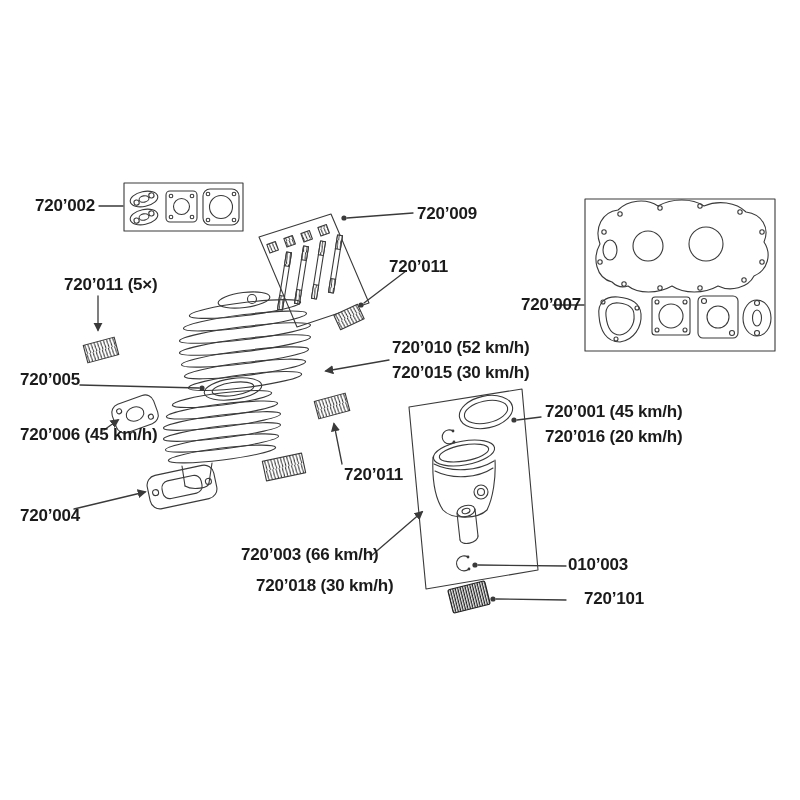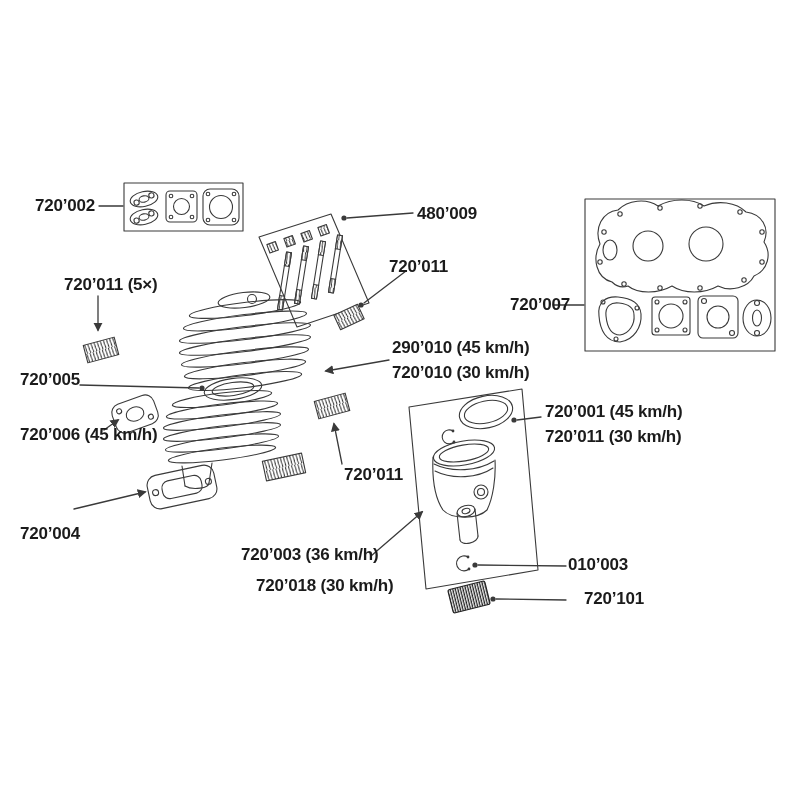--- a/index.html
+++ b/index.html
@@ -255,30 +255,30 @@
         <circle class="dot" cx="514" cy="420" r="2.6"></circle>
       <path class="ld" d="M 371,556 L 422,512" marker-end="url(#arr)"></path>
       <path class="ld" d="M 566,566 L 478,565"></path>
         <circle class="dot" cx="475" cy="565" r="2.6"></circle>
       <path class="ld" d="M 566,600 L 496,599"></path>
         <circle class="dot" cx="493" cy="599" r="2.6"></circle>
     </g>
   </svg>
 
   <div class="lbl" style="left:35px;top:197px">720’002</div>
-  <div class="lbl" style="left:417px;top:205px">480’009</div>
+  <div class="lbl" style="left:417px;top:205px">720’009</div>
   <div class="lbl" style="left:389px;top:258px">720’011</div>
   <div class="lbl" style="left:64px;top:276px">720’011 (5×)</div>
   <div class="lbl" style="left:20px;top:371px">720’005</div>
   <div class="lbl" style="left:20px;top:426px">720’006 (45 km/h)</div>
-  <div class="lbl" style="left:20px;top:525px">720’004</div>
-  <div class="lbl" style="left:392px;top:339px">290’010 (45 km/h)</div>
-  <div class="lbl" style="left:392px;top:364px">720’010 (30 km/h)</div>
+  <div class="lbl" style="left:20px;top:507px">720’004</div>
+  <div class="lbl" style="left:392px;top:339px">720’010 (52 km/h)</div>
+  <div class="lbl" style="left:392px;top:364px">720’015 (30 km/h)</div>
   <div class="lbl" style="left:344px;top:466px">720’011</div>
-  <div class="lbl" style="left:510px;top:296px">720’007</div>
+  <div class="lbl" style="left:521px;top:296px">720’007</div>
   <div class="lbl" style="left:545px;top:403px">720’001 (45 km/h)</div>
-  <div class="lbl" style="left:545px;top:428px">720’011 (30 km/h)</div>
-  <div class="lbl" style="left:241px;top:546px">720’003 (36 km/h)</div>
+  <div class="lbl" style="left:545px;top:428px">720’016 (20 km/h)</div>
+  <div class="lbl" style="left:241px;top:546px">720’003 (66 km/h)</div>
   <div class="lbl" style="left:256px;top:577px">720’018 (30 km/h)</div>
   <div class="lbl" style="left:568px;top:556px">010’003</div>
   <div class="lbl" style="left:584px;top:590px">720’101</div>
 
 </div>
 
 </body></html>

